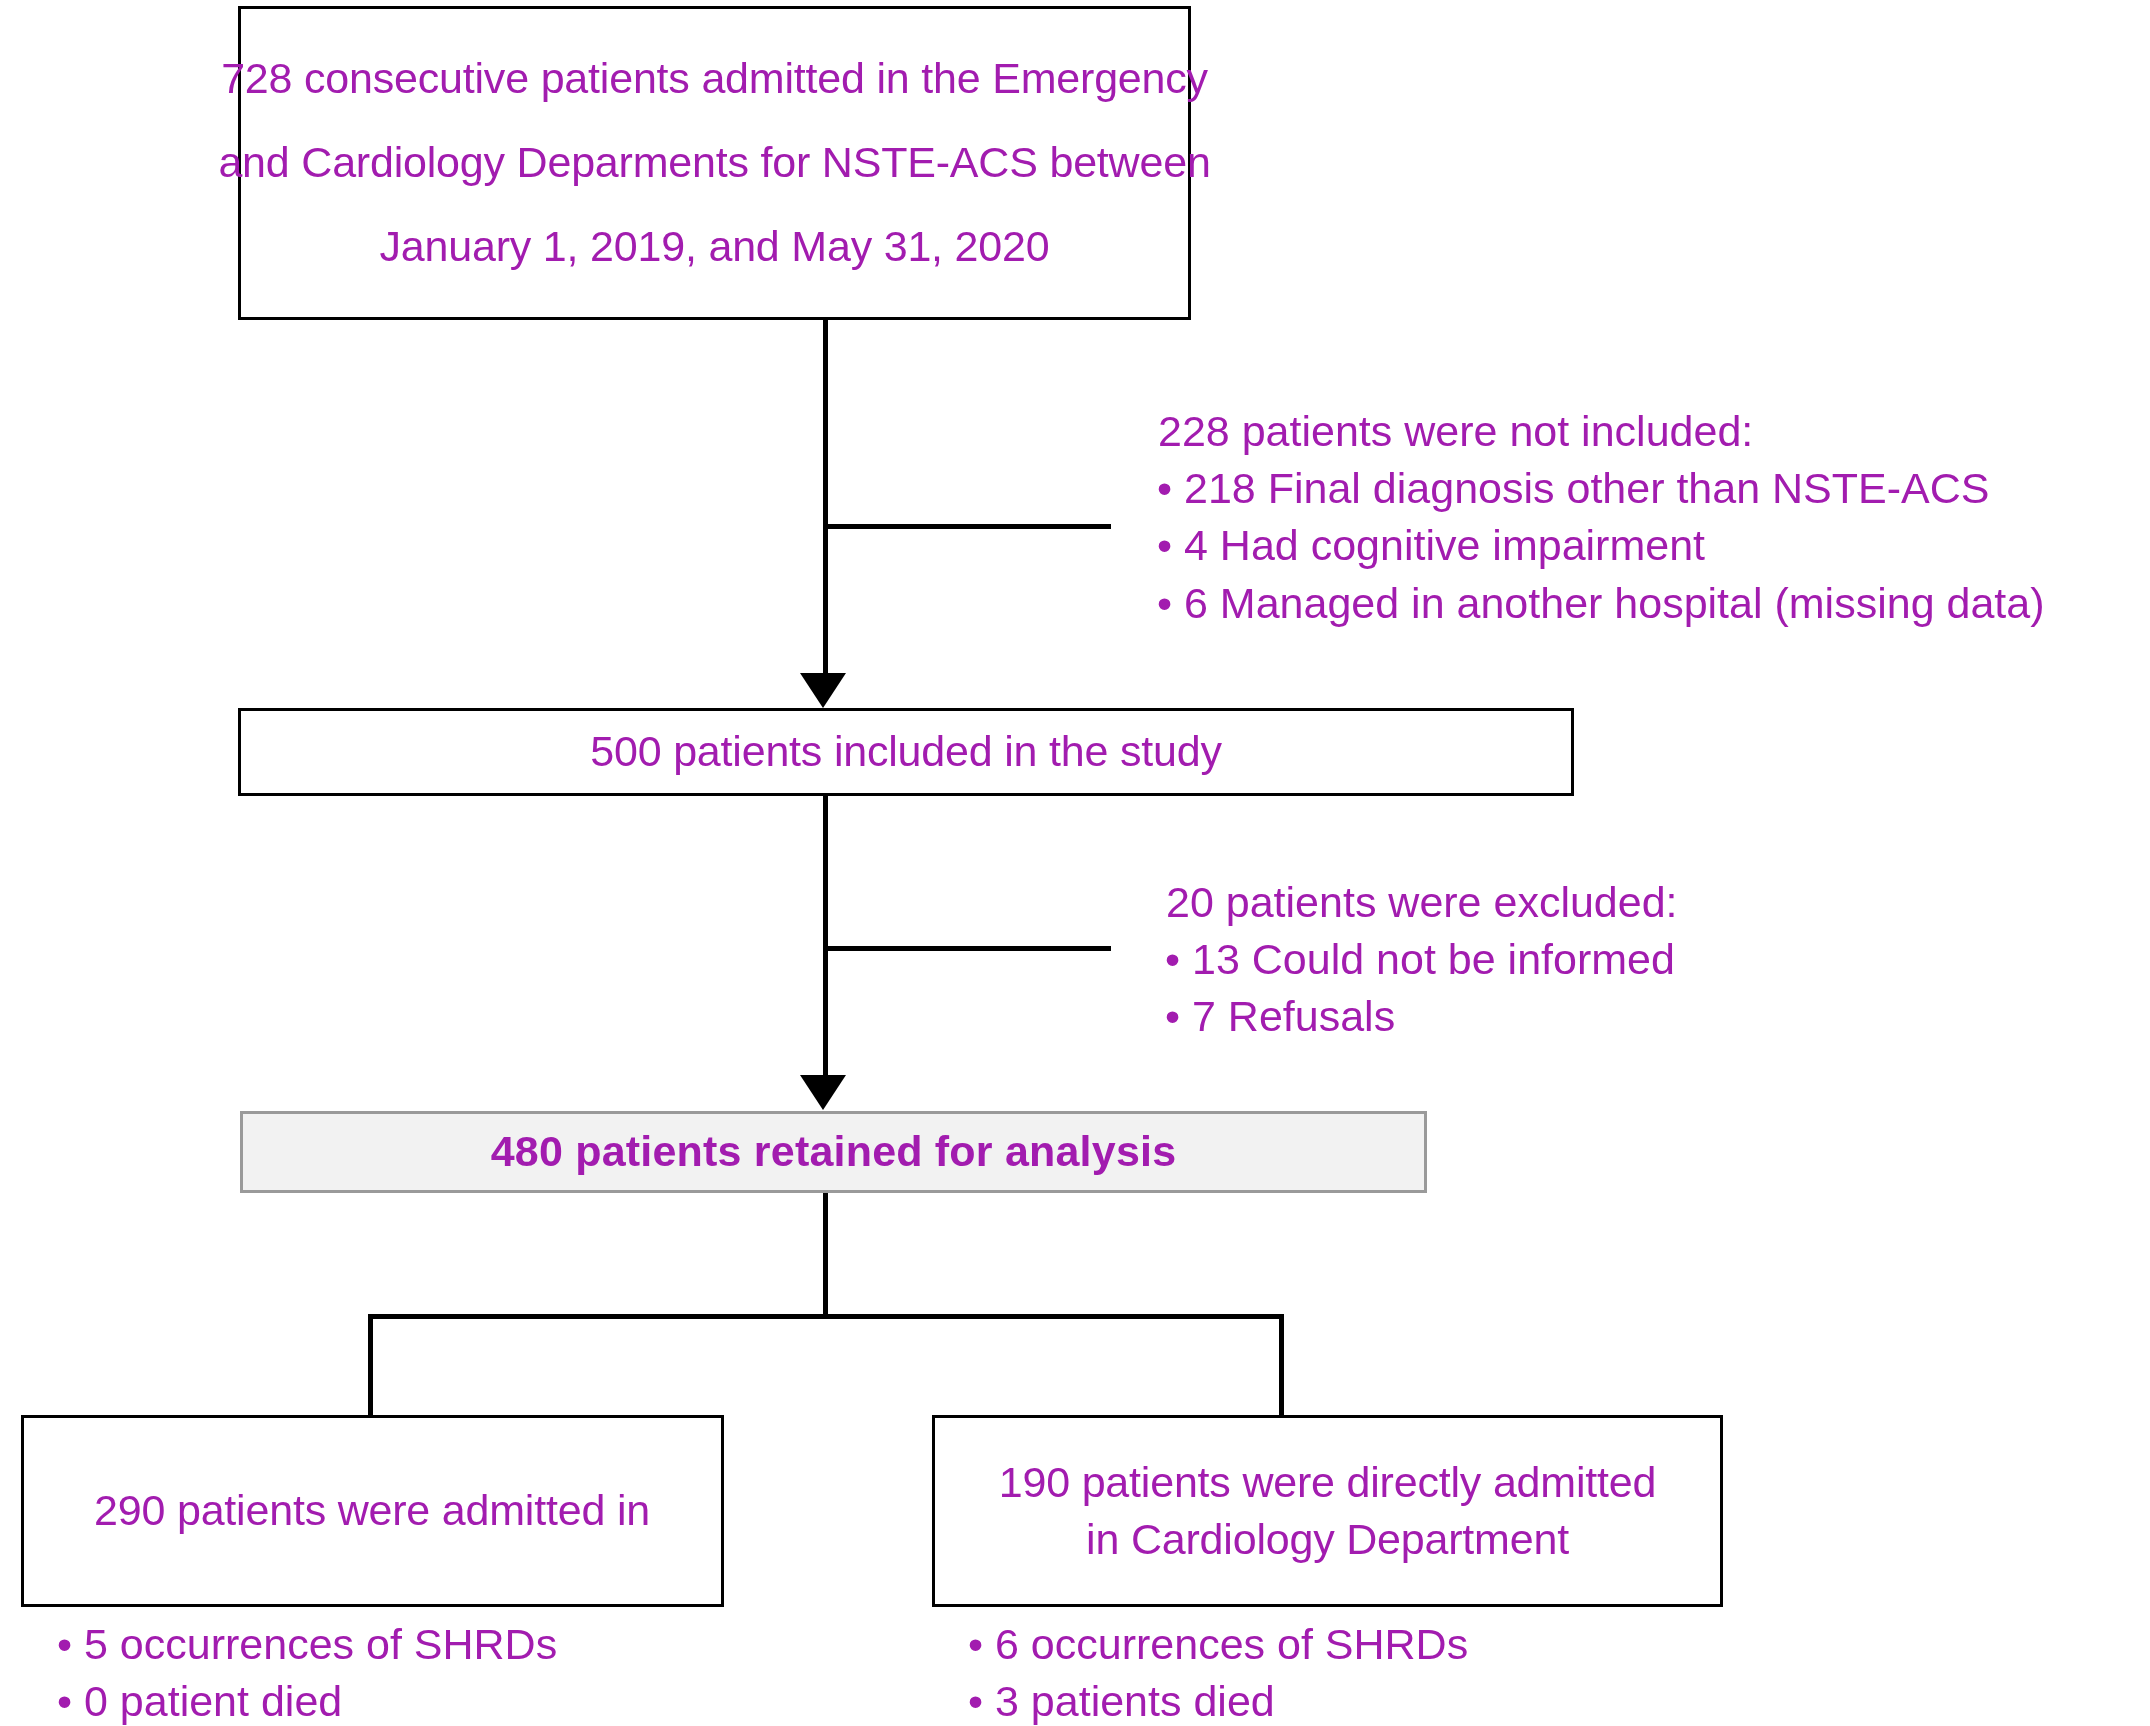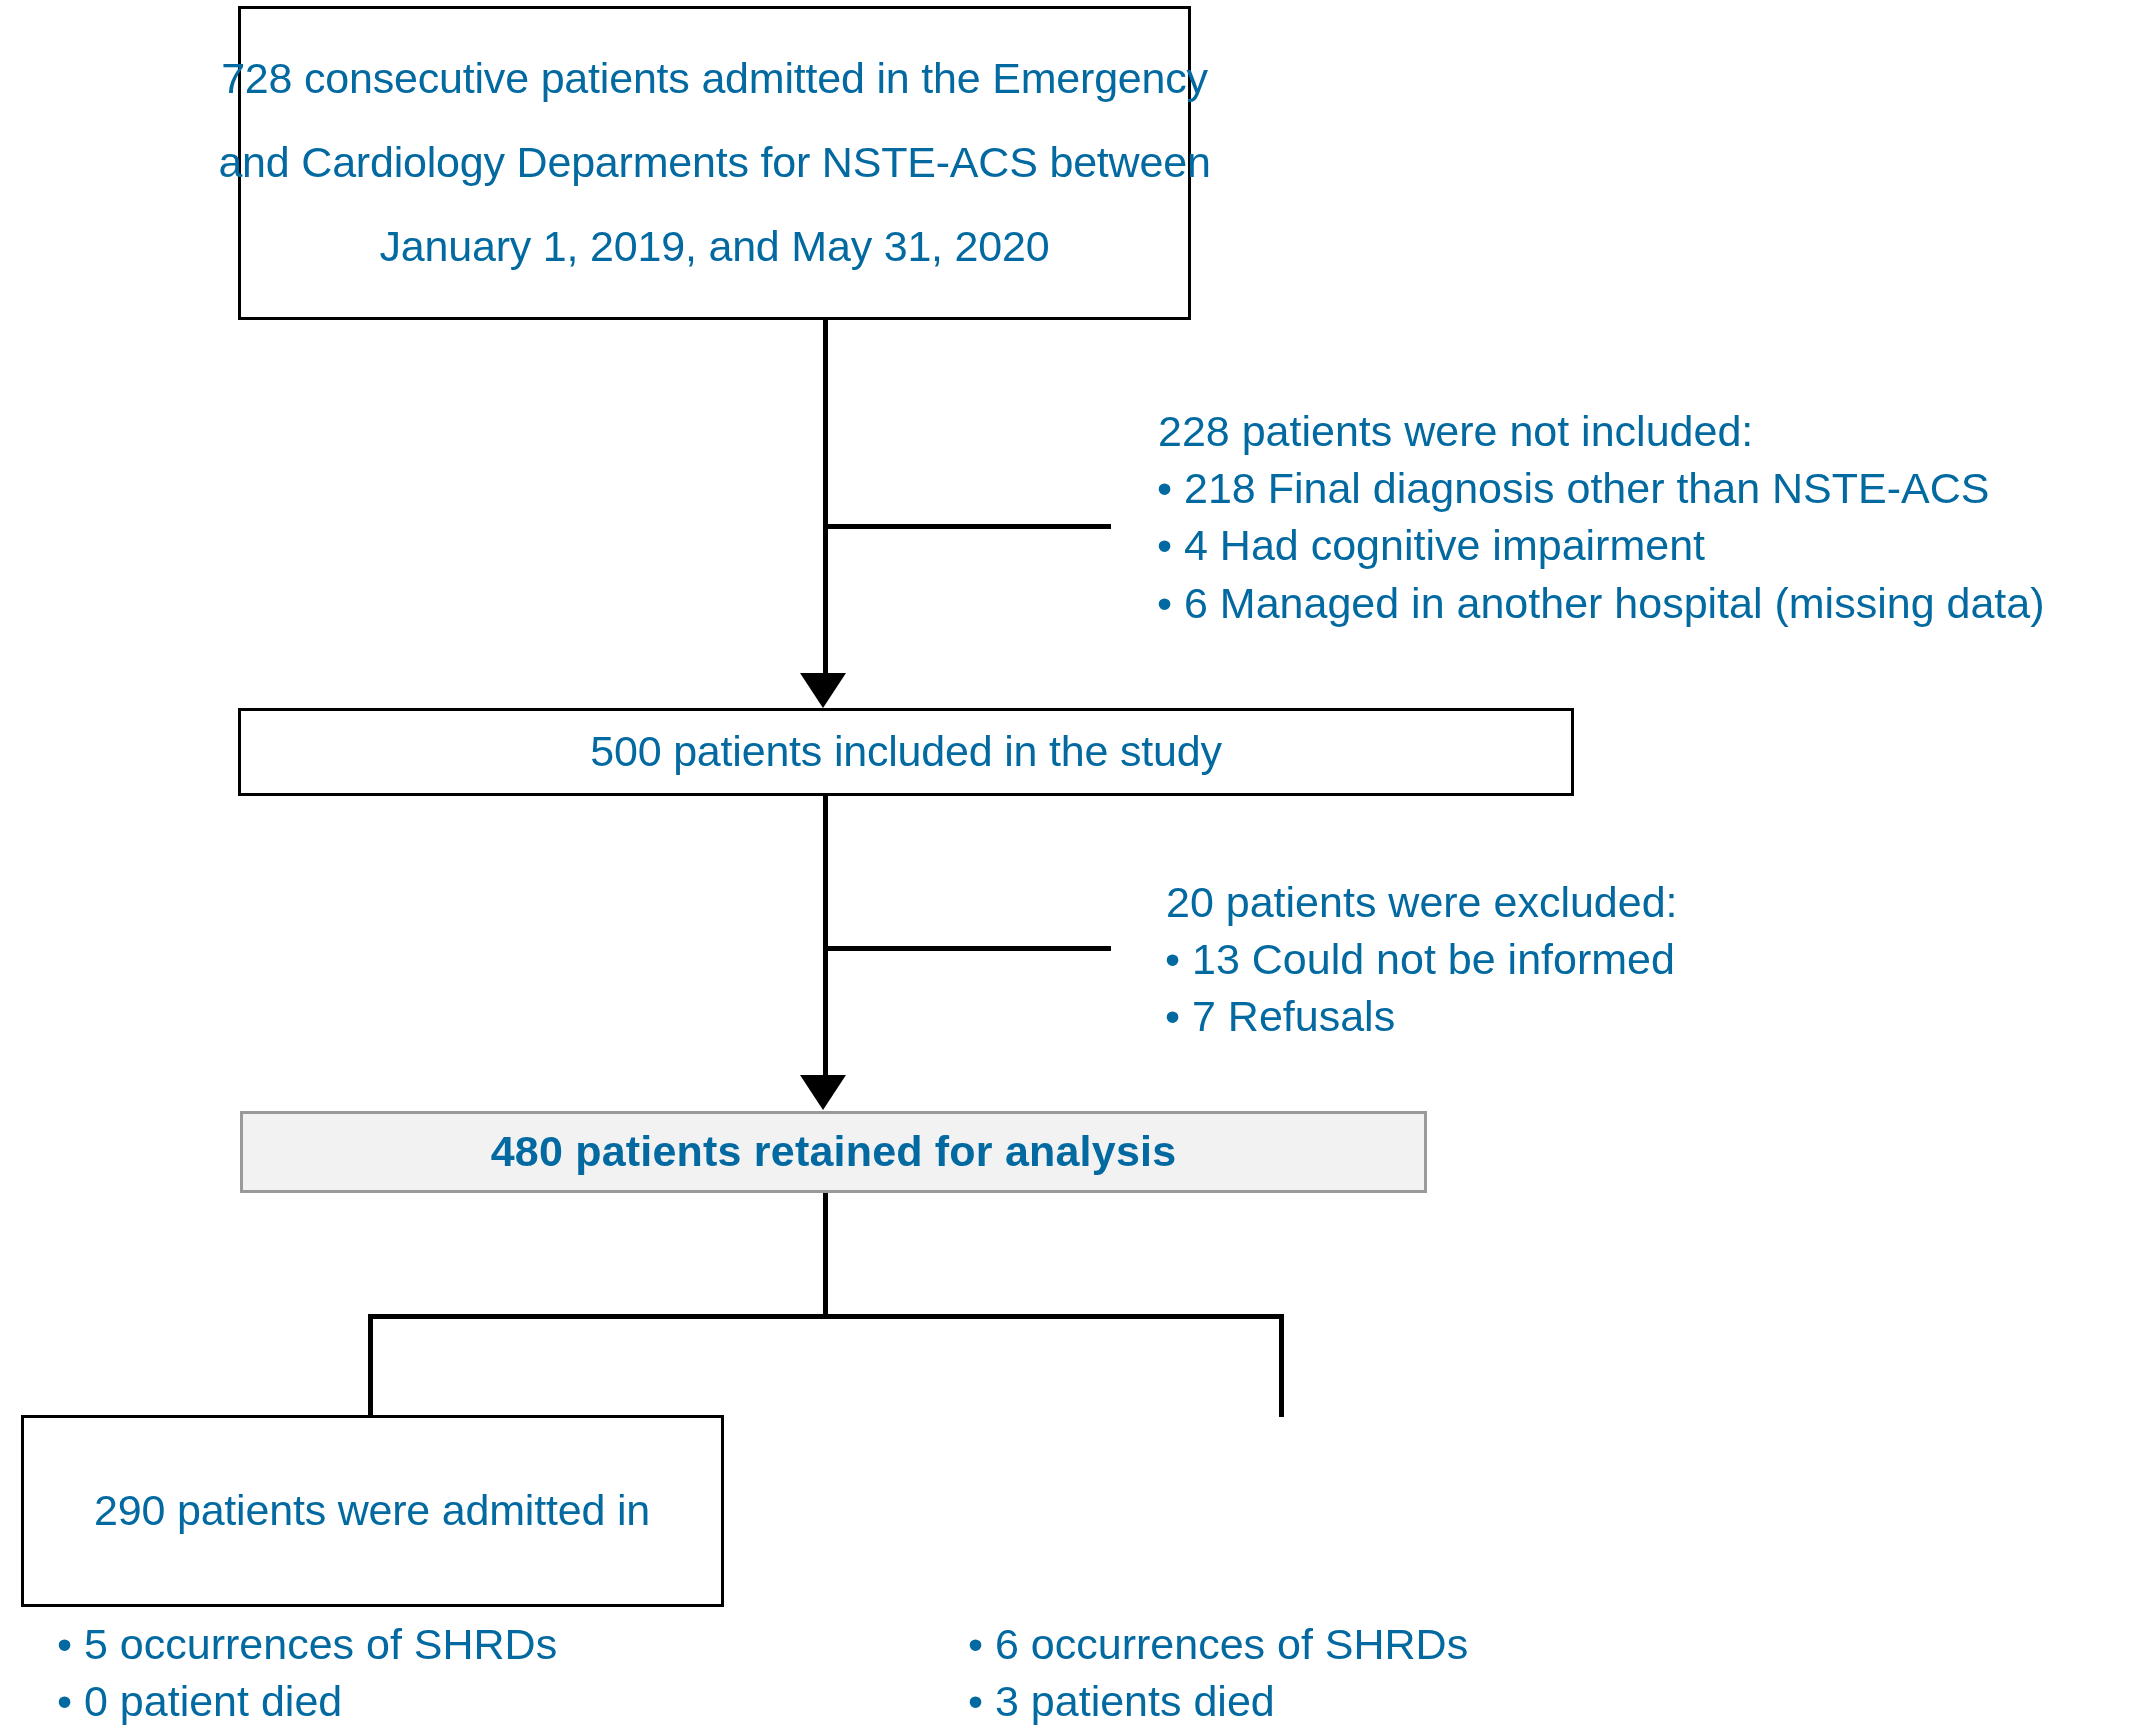--- a/index.html
+++ b/index.html
@@ -6,21 +6,21 @@
     margin: 0;
     padding: 0;
     background: #ffffff;
   }
   #stage {
     position: relative;
     width: 2151px;
     height: 1727px;
     background: #ffffff;
     font-family: "Liberation Sans", sans-serif;
-    color: #0369a1;
+    color: #a21caf;
     overflow: hidden;
   }
 
   
   .node {
     position: absolute;
     box-sizing: border-box;
     background: #ffffff;
     border: 3.8px solid #000000;
     display: flex;
@@ -184,20 +184,24 @@
 
   <div class="vline" id="trunk-3"></div>
   <div class="hline" id="split-bar"></div>
   <div class="vline" id="branch-left"></div>
   <div class="vline" id="branch-right"></div>
 
   <div class="node" id="box-emergency">
     <span class="line">290 patients were admitted in</span>
   </div>
 
+  <div class="node" id="box-cardiology">
+    <span class="line">190 patients were directly admitted</span>
+    <span class="line">in Cardiology Department</span>
+  </div>
 
   <div class="outcome-list" id="outcomes-emergency">
     <span class="outcome-item">• 5 occurrences of SHRDs</span>
     <span class="outcome-item">• 0 patient died</span>
   </div>
 
   <div class="outcome-list" id="outcomes-cardiology">
     <span class="outcome-item">• 6 occurrences of SHRDs</span>
     <span class="outcome-item">• 3 patients died</span>
   </div>

